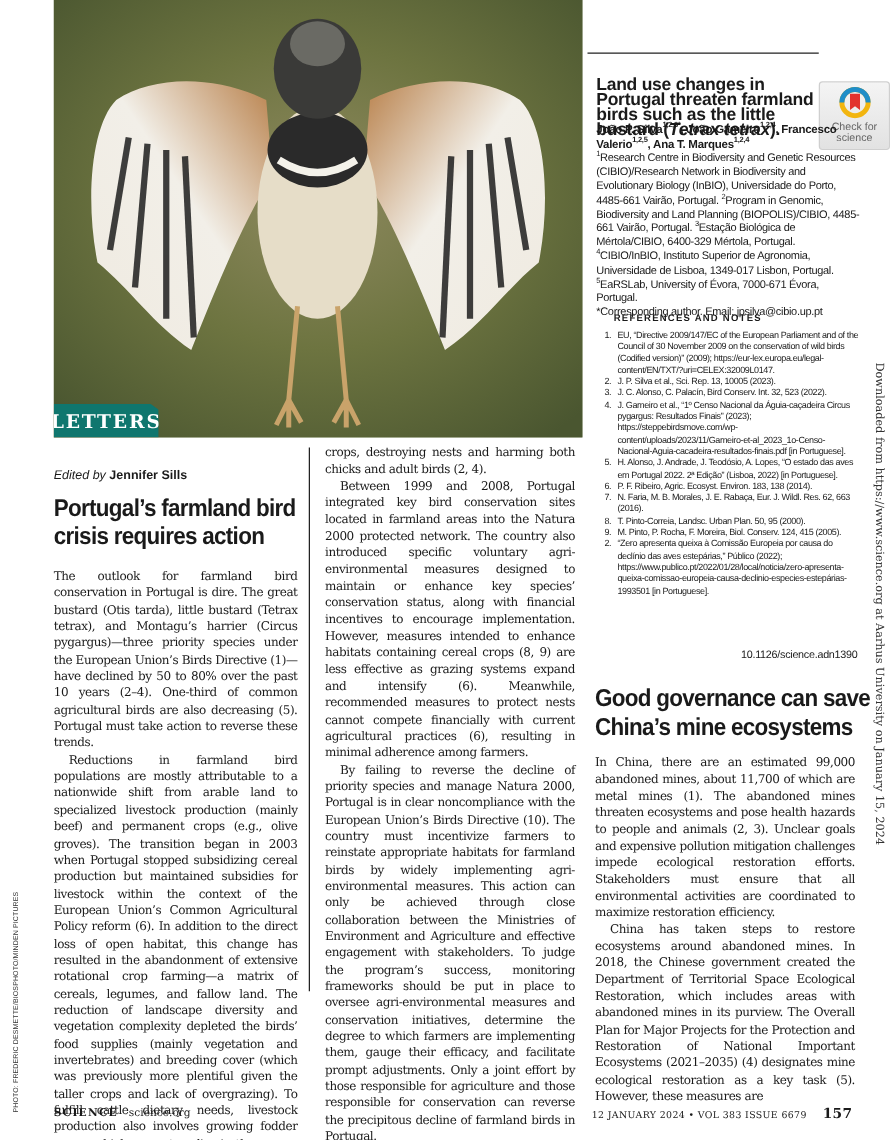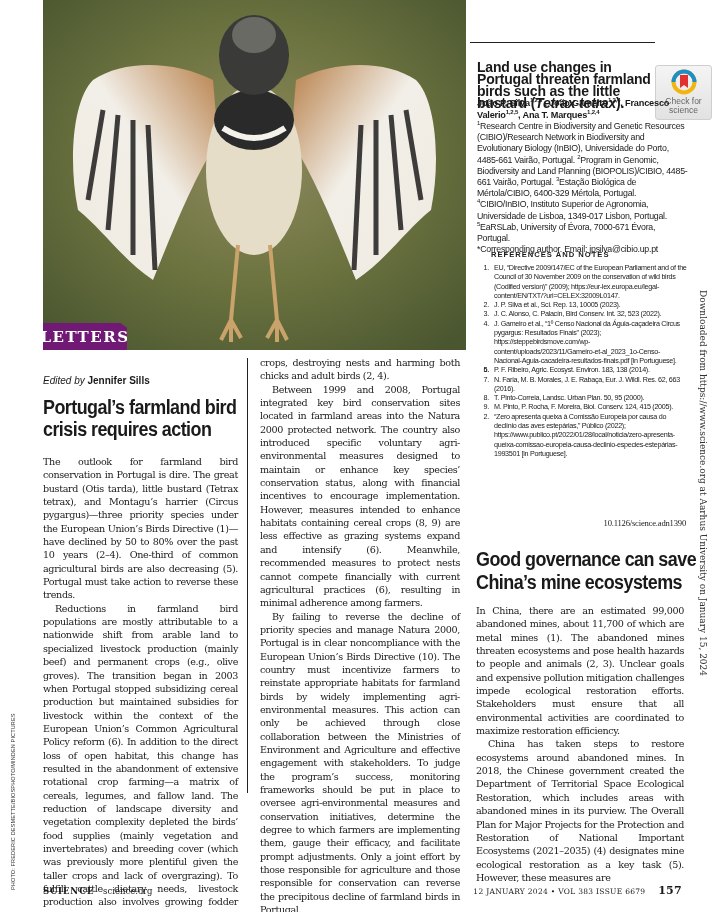--- a/index.html
+++ b/index.html
@@ -5,21 +5,21 @@
   html, body { margin: 0; padding: 0; background: #ffffff; }
   body { width: 716px; height: 912px; position: relative; overflow: hidden; color: #1a1a1a; }
 
   .photo {
     position: absolute; left: 43px; top: 0; width: 423px; height: 350px; overflow: hidden;
     background: radial-gradient(ellipse at 50% 55%, #8a8a5a 0%, #6f7a44 35%, #5c6a3a 60%, #4d5a30 100%);
   }
   .photo svg { position: absolute; left: 0; top: 0; }
   .letters-badge {
     position: absolute; left: 43px; top: 323px; width: 84px; height: 27px;
-    background: #701a75; color: #fff;
+    background: #0f766e; color: #fff;
     font-family: "DejaVu Serif", serif; font-weight: bold; font-size: 15px; letter-spacing: 1.5px;
     display: flex; align-items: center; justify-content: center;
     clip-path: polygon(0 0, 92% 0, 100% 18%, 100% 100%, 0 100%);
   }
 
   .topline { position: absolute; left: 470px; top: 42px; width: 185px; height: 1px; background: #222; }
   .checkupdates {
     position: absolute; left: 655px; top: 27px; width: 55px; height: 53px;
     background: linear-gradient(#f4f4f4, #e2e2e2); border: 1px solid #cfcfcf; border-radius: 3px;
     font-family: "Liberation Sans", sans-serif; font-size: 8.5px; color: #666; text-align: center; line-height: 9px; margin-top: 38px;
@@ -44,21 +44,21 @@
     font-family: "Liberation Sans", sans-serif; font-size: 7.6px; font-weight: bold; letter-spacing: 1px; padding-left: 14px;
   }
   .refs {
     position: absolute; left: 477px; top: 263px; width: 210px; margin: 0; padding: 0; list-style: none;
     font-family: "Liberation Sans", sans-serif; font-size: 7.2px; line-height: 9.3px; letter-spacing: -0.3px;
   }
   .refs li { position: relative; padding-left: 17px; }
   .refs li .num { position: absolute; left: 0; width: 12px; text-align: right; }
   .doi1 {
     position: absolute; right: 30px; top: 518px;
-    font-family: Liberation Serif, serif; font-size: 8.6px; letter-spacing: -0.2px;
+    font-family: Liberation Sans, sans-serif; font-size: 8.6px; letter-spacing: -0.2px;
   }
 
   .edited {
     position: absolute; left: 43px; top: 375px;
     font-family: "Liberation Sans", sans-serif; font-size: 10px;
   }
   .edited .ital { font-style: italic; }
   .edited .bold { font-weight: bold; }
 
   .headline {
@@ -195,21 +195,21 @@
   <sup>5</sup><span>EaRSLab, University of Évora, 7000-671 Évora, Portugal.</span>
   <br><span>*Corresponding author. Email: jpsilva@cibio.up.pt</span>
 </div>
 
 <div class="refs-title">REFERENCES AND NOTES</div>
 <ol class="refs">
   <li><span class="num">1.</span><span>EU, “Directive 2009/147/EC of the European Parliament and of the Council of 30 November 2009 on the conservation of wild birds (Codified version)” (2009); https://eur-lex.europa.eu/legal-content/EN/TXT/?uri=CELEX:32009L0147.</span></li>
   <li><span class="num">2.</span><span>J. P. Silva et al., Sci. Rep. 13, 10005 (2023).</span></li>
   <li><span class="num">3.</span><span>J. C. Alonso, C. Palacín, Bird Conserv. Int. 32, 523 (2022).</span></li>
   <li><span class="num">4.</span><span>J. Gameiro et al., “1º Censo Nacional da Águia-caçadeira Circus pygargus: Resultados Finais” (2023); https://steppebirdsmove.com/wp-content/uploads/2023/11/Gameiro-et-al_2023_1o-Censo-Nacional-Aguia-cacadeira-resultados-finais.pdf [in Portuguese].</span></li>
-  <li><span class="num">5.</span></li>
+  <li><span class="num">5.</span><span>H. Alonso, J. Andrade, J. Teodósio, A. Lopes, “O estado das aves em Portugal 2022. 2ª Edição” (Lisboa, 2022) [in Portuguese].</span></li>
   <li><span class="num">6.</span><span>P. F. Ribeiro, Agric. Ecosyst. Environ. 183, 138 (2014).</span></li>
   <li><span class="num">7.</span><span>N. Faria, M. B. Morales, J. E. Rabaça, Eur. J. Wildl. Res. 62, 663 (2016).</span></li>
   <li><span class="num">8.</span><span>T. Pinto-Correia, Landsc. Urban Plan. 50, 95 (2000).</span></li>
   <li><span class="num">9.</span><span>M. Pinto, P. Rocha, F. Moreira, Biol. Conserv. 124, 415 (2005).</span></li>
   <li><span class="num">2.</span><span>“Zero apresenta queixa à Comissão Europeia por causa do declínio das aves estepárias,” Público (2022); https://www.publico.pt/2022/01/28/local/noticia/zero-apresenta-queixa-comissao-europeia-causa-declinio-especies-estepárias-1993501 [in Portuguese].</span></li>
 </ol>
 <div class="doi1">10.1126/science.adn1390</div>
 
 <div class="edited">
   <span class="ital">Edited by</span>

